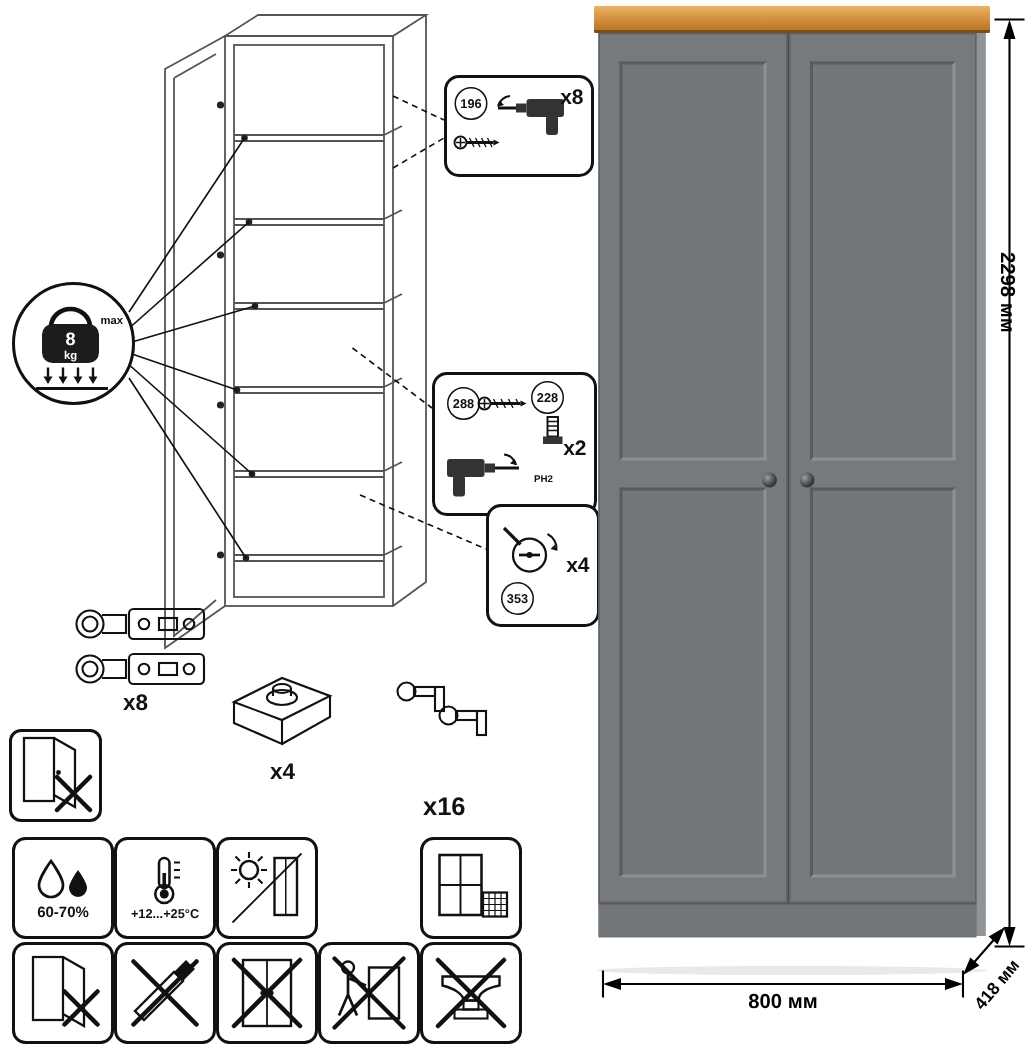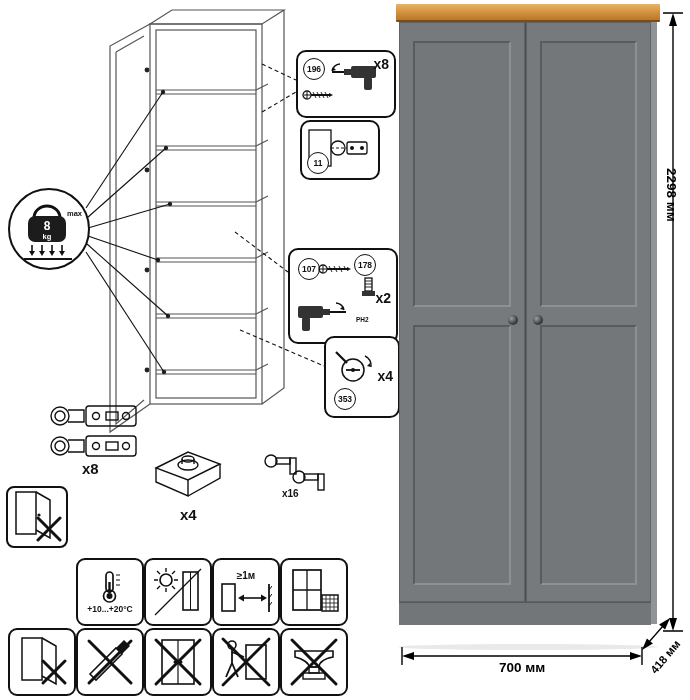--- a/index.html
+++ b/index.html
@@ -134,35 +134,24 @@
       <rect x="2" y="8" width="25" height="12" rx="2" fill="#333"></rect>
       <rect x="27" y="11" width="7" height="6" fill="#333"></rect>
       <path d="M34,14 H46" stroke="#111" stroke-width="2"></path>
       <rect x="6" y="19" width="8" height="13" rx="2" fill="#333"></rect>
       <path d="M38,6 a9,9 0 0 1 8,7" fill="none" stroke="#111" stroke-width="1.4"></path>
       <path d="M46,13 l-4,-1 3,-3 z" fill="#111"></path>
     </svg>
     <span class="count" style="right:5px;top:4px">x8</span>
   </div>
 
-  <div class="dbox" style="left:300px;top:120px;width:76px;height:56px">
-    <svg class="abs" style="left:3px;top:4px" width="68" height="44">
-      <rect x="4" y="4" width="22" height="36" fill="none" stroke="#111" stroke-width="1.3"></rect>
-      <circle cx="33" cy="22" r="7" fill="none" stroke="#111" stroke-width="1.3"></circle>
-      <rect x="42" y="16" width="20" height="12" rx="2" fill="none" stroke="#111" stroke-width="1.3"></rect>
-      <circle cx="47" cy="22" r="2" fill="#111"></circle>
-        <circle cx="57" cy="22" r="2" fill="#111"></circle>
-      <path d="M26,22 H42" stroke="#111" stroke-width="1" stroke-dasharray="3 2"></path>
-    </svg>
-    <span class="badge" style="left:5px;bottom:4px">11</span>
-  </div>
 
   <div class="dbox" style="left:288px;top:248px;width:106px;height:92px">
-    <span class="badge" style="left:8px;top:8px">107</span>
-    <span class="badge" style="left:64px;top:4px">178</span>
+    <span class="badge" style="left:8px;top:8px">288</span>
+    <span class="badge" style="left:64px;top:4px">228</span>
     <svg class="abs" style="left:28px;top:12px" width="34" height="14">
       <circle cx="5" cy="7" r="4" fill="none" stroke="#111" stroke-width="1.3"></circle>
       <path d="M5,4 V10 M2,7 H8" stroke="#111" stroke-width="1"></path>
       <path d="M9,7 H29" stroke="#111" stroke-width="2"></path>
       <path d="M11,4 l3,6 M16,4 l3,6 M21,4 l3,6 M26,4 l2,4" stroke="#111" stroke-width="0.9"></path>
       <path d="M29,5 L33,7 L29,9 Z" fill="#111"></path>
     </svg>
     <svg class="abs" style="left:68px;top:26px" width="20" height="22">
       <rect x="7" y="2" width="7" height="13" fill="none" stroke="#111" stroke-width="1.3"></rect>
       <path d="M7,5 h7 M7,8 h7 M7,11 h7" stroke="#111" stroke-width="0.9"></path>
@@ -234,66 +223,62 @@
       <circle cx="11" cy="13" r="6"></circle>
       <rect x="16" y="10" width="14" height="6"></rect>
       <rect x="30" y="10" width="6" height="16"></rect>
       <g transform="translate(28,16)">
         <circle cx="11" cy="13" r="6"></circle>
         <rect x="16" y="10" width="14" height="6"></rect>
         <rect x="30" y="10" width="6" height="16"></rect>
       </g>
     </g>
   </svg>
-  <span class="hwlabel" style="left:282px;top:488px;font-size:10px">x16</span>
+  <span class="hwlabel" style="left:282px;top:528px;font-size:17px">x16</span>
 
   <div class="dbox" style="left:6px;top:486px;width:58px;height:58px;border-radius:8px">
     <svg width="54" height="54">
       <rect x="8" y="4" width="20" height="42" fill="none" stroke="#111" stroke-width="1.5"></rect>
       <path d="M28,4 L42,12 V50 L28,42" fill="none" stroke="#111" stroke-width="1.5"></path>
       <circle cx="31" cy="27" r="1.6" fill="#111"></circle>
       <path d="M30,30 L52,52 M52,30 L30,52" stroke="#111" stroke-width="3" stroke-linecap="round"></path>
     </svg>
   </div>
 
+  <div class="pbox" style="left:8px;top:558px">
+    <svg width="42" height="32">
+      <path d="M13,3 C13,3 5,14 5,19 a8,8 0 0 0 16,0 C21,14 13,3 13,3 Z" fill="none" stroke="#111" stroke-width="1.8"></path>
+      <path d="M31,9 C31,9 25,17 25,21 a6,6 0 0 0 12,0 C37,17 31,9 31,9 Z" fill="#111"></path>
+    </svg>
+    <span class="cap">60-70%</span>
+  </div>
 
   <div class="pbox" style="left:76px;top:558px">
     <svg width="40" height="34">
       <rect x="16" y="2" width="7" height="20" rx="3.5" fill="none" stroke="#111" stroke-width="1.7"></rect>
       <circle cx="19.5" cy="26" r="6" fill="none" stroke="#111" stroke-width="1.7"></circle>
       <circle cx="19.5" cy="26" r="3" fill="#111"></circle>
       <path d="M19.5,23 V12" stroke="#111" stroke-width="2.4"></path>
       <path d="M26,5 h4 M26,10 h4 M26,15 h4" stroke="#111" stroke-width="1.2"></path>
     </svg>
-    <span class="cap small">+10...+20°C</span>
+    <span class="cap small">+12...+25°C</span>
   </div>
 
   <div class="pbox" style="left:144px;top:558px">
     <svg width="52" height="52">
       <circle cx="14" cy="14" r="6" fill="none" stroke="#111" stroke-width="1.7"></circle>
       <g stroke="#111" stroke-width="1.4">
         <path d="M14,2 v4 M14,22 v4 M2,14 h4 M22,14 h4 M5,5 l3,3 M20,20 l3,3 M23,5 l-3,3 M8,20 l-3,3"></path>
       </g>
       <rect x="31" y="6" width="15" height="38" fill="none" stroke="#111" stroke-width="1.6"></rect>
       <path d="M38.5,6 V44" stroke="#111" stroke-width="1"></path>
       <path d="M3,49 L49,3" stroke="#111" stroke-width="1.2"></path>
     </svg>
   </div>
 
-  <div class="pbox" style="left:212px;top:558px">
-    <span class="cap">≥1м</span>
-    <svg width="52" height="32">
-      <rect x="2" y="2" width="13" height="27" fill="none" stroke="#111" stroke-width="1.6"></rect>
-      <path d="M49,2 V30" stroke="#111" stroke-width="1.8"></path>
-      <path d="M49,8 l3,-4 M49,16 l3,-4 M49,24 l3,-4" stroke="#111" stroke-width="1"></path>
-      <path d="M22,16 H44" stroke="#111" stroke-width="1.6"></path>
-      <path d="M18,16 l6,-3.5 v7 z" fill="#111"></path>
-      <path d="M47,16 l-6,-3.5 v7 z" fill="#111"></path>
-    </svg>
-  </div>
 
   <div class="pbox" style="left:280px;top:558px">
     <svg width="52" height="50">
       <rect x="5" y="3" width="28" height="40" fill="none" stroke="#111" stroke-width="1.7"></rect>
       <path d="M19,3 V43 M5,23 H33" stroke="#111" stroke-width="1.3"></path>
       <rect x="34" y="28" width="16" height="16" fill="none" stroke="#111" stroke-width="1.5"></rect>
       <path d="M38,28 v16 M42,28 v16 M46,28 v16 M34,32 h16 M34,36 h16 M34,40 h16" stroke="#111" stroke-width="0.8"></path>
     </svg>
   </div>
 
@@ -372,16 +357,16 @@
     <g fill="#000" stroke="none">
       <polygon points="673,13 669,26 677,26"></polygon>
       <polygon points="673,631 669,618 677,618"></polygon>
       <polygon points="402,656 414,652 414,660"></polygon>
       <polygon points="642,656 630,652 630,660"></polygon>
       <polygon points="642,650 652.9,643.6 646.9,638.4"></polygon>
       <polygon points="670,618 665.1,629.6 659.1,624.4"></polygon>
     </g>
   </svg>
   <div class="dim dim-h">2298 мм</div>
-  <div class="dim dim-w">700 мм</div>
+  <div class="dim dim-w">800 мм</div>
   <div class="dim dim-d">418 мм</div>
 
 </div>
 
 </body></html>

